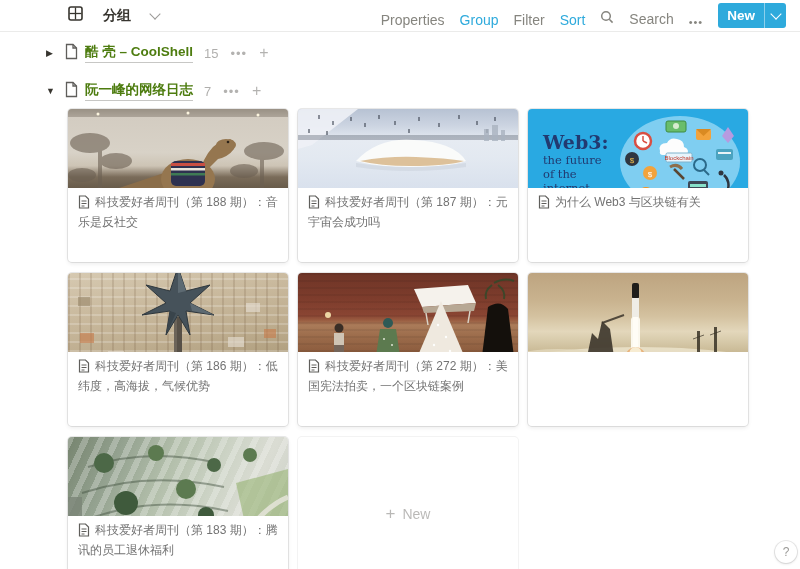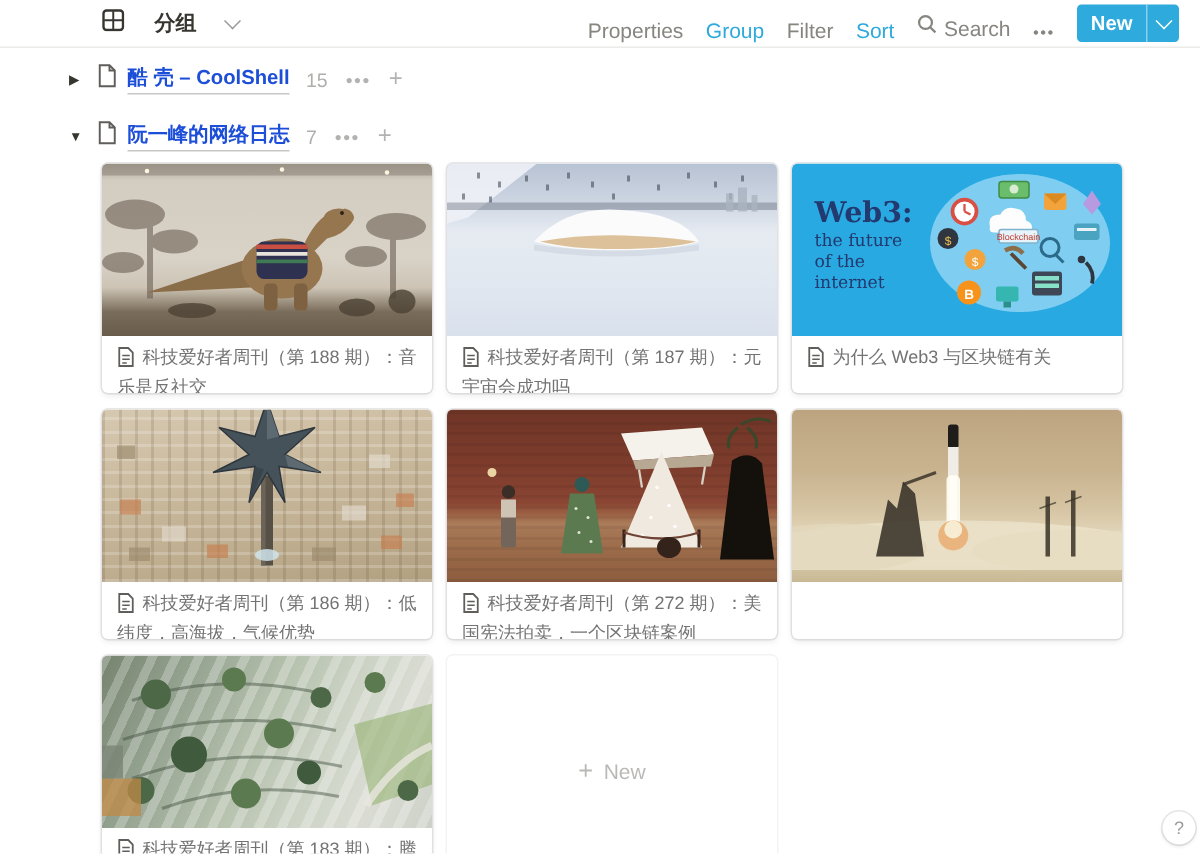--- a/index.html
+++ b/index.html
@@ -9,46 +9,46 @@
   
   .topbar { height:32px; display:flex; align-items:center;
     padding:0 14px 0 68px; border-bottom:1px solid #ebebea; }
   .view-switch { display:flex; align-items:center; gap:20px; cursor:pointer; }
   .view-switch .vtitle { font-size:14px; font-weight:700; color:#37352f; }
   .chev { width:8px; height:8px; border-right:1.5px solid #9b9a97;
     border-bottom:1.5px solid #9b9a97; transform:rotate(45deg); margin-top:-3px; }
   .tb-right { margin-left:auto; display:flex; align-items:flex-end; gap:15px; }
   .tb-item { font-size:14px; color:#86857f; cursor:pointer; white-space:nowrap; }
   .tb-item.accent { color:#2eaadc; }
-  .tb-search { display:flex; align-items:center; gap:4px; }
+  .tb-search { display:flex; align-items:center; gap:15px; }
   .dots { font-size:11px; color:#86857f; letter-spacing:1px; cursor:pointer; }
   .new-btn { display:flex; align-items:stretch; background:#2eaadc; color:#fff;
     border-radius:3px; height:25px; overflow:hidden; cursor:pointer; }
   .new-btn .nb-label { display:flex; align-items:center; padding:0 9px;
     font-size:13.5px; font-weight:600; }
   .new-btn .nb-caret { display:flex; align-items:center; justify-content:center;
     width:22px; border-left:1px solid rgba(255,255,255,.45); }
   .new-btn .nb-caret .chev { border-color:#fff; }
 
   
   .group-row { display:flex; align-items:center; padding-left:46px; height:22px; }
   .g1 { margin-top:10px; } .g2 { margin-top:16px; }
   .toggle { width:18px; font-size:9px; color:#37352f; cursor:pointer; }
-  .g-title { font-size:13.5px; font-weight:600; color:#1d4ed8; margin-left:6px;
+  .g-title { font-size:13.5px; font-weight:600; color:#4d7c0f; margin-left:6px;
     border-bottom:1px solid rgba(55,53,47,.28); padding-bottom:1px; cursor:pointer; }
   .g-count { margin-left:11px; font-size:13px; color:rgba(55,53,47,.4);text-align:center; }
   .g-more { margin-left:12px; font-size:13px; color:rgba(55,53,47,.38); letter-spacing:1px; cursor:pointer; }
   .g-add { margin-left:12px; font-size:16px; color:rgba(55,53,47,.38); cursor:pointer; }
 
   
   .grid { margin:7px 0 0 68px; width:680px; display:grid;
     grid-template-columns:repeat(3,220px); gap:11px 10px; }
   .card { background:#fff; border-radius:4px; overflow:hidden; cursor:pointer;
     box-shadow:0 0 0 1px rgba(15,15,15,.09), 0 2px 4px rgba(15,15,15,.08); height:153px; }
-  .cover { height:115px; position:relative; overflow:hidden; }
+  .cover { height:79px; position:relative; overflow:hidden; }
   .cover svg { position:absolute; inset:0; }
   .caption { padding:6px 10px; font-size:12px; line-height:16.5px; font-weight:500; color:#737373; }
   .pg-icon { display:inline-block; vertical-align:-3px; margin-right:5px; }
   .new-card { border-radius:4px; box-shadow:0 0 0 1px rgba(15,15,15,.05);
     display:flex; align-items:center; justify-content:center; height:153px;
     color:rgba(55,53,47,.35); font-size:14px; cursor:pointer; }
   .new-card .plus { font-size:17px; margin-right:7px; font-weight:400; }
 
   
   .cov-dino { background:linear-gradient(180deg,#aaa295 0%,#d3ccc1 10%,#d8d2c7 55%,#cdc4b5 72%,#7a6c5a 86%,#685b4a 100%); }

